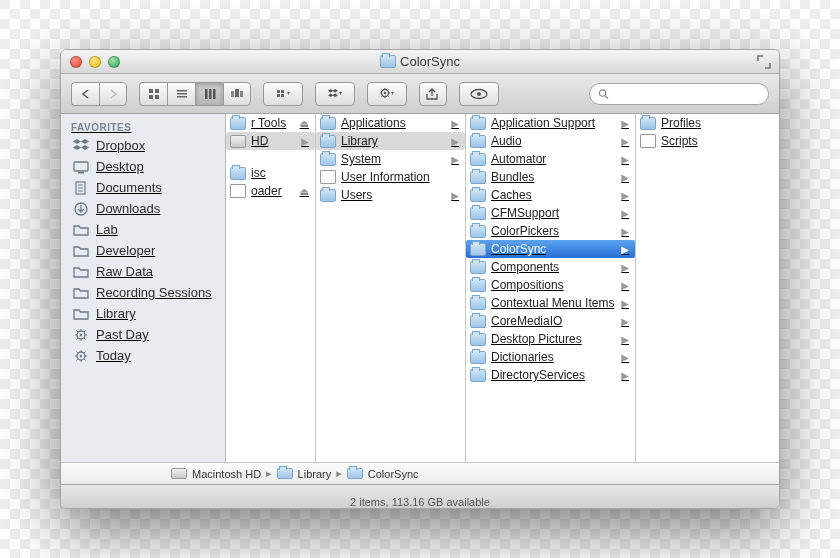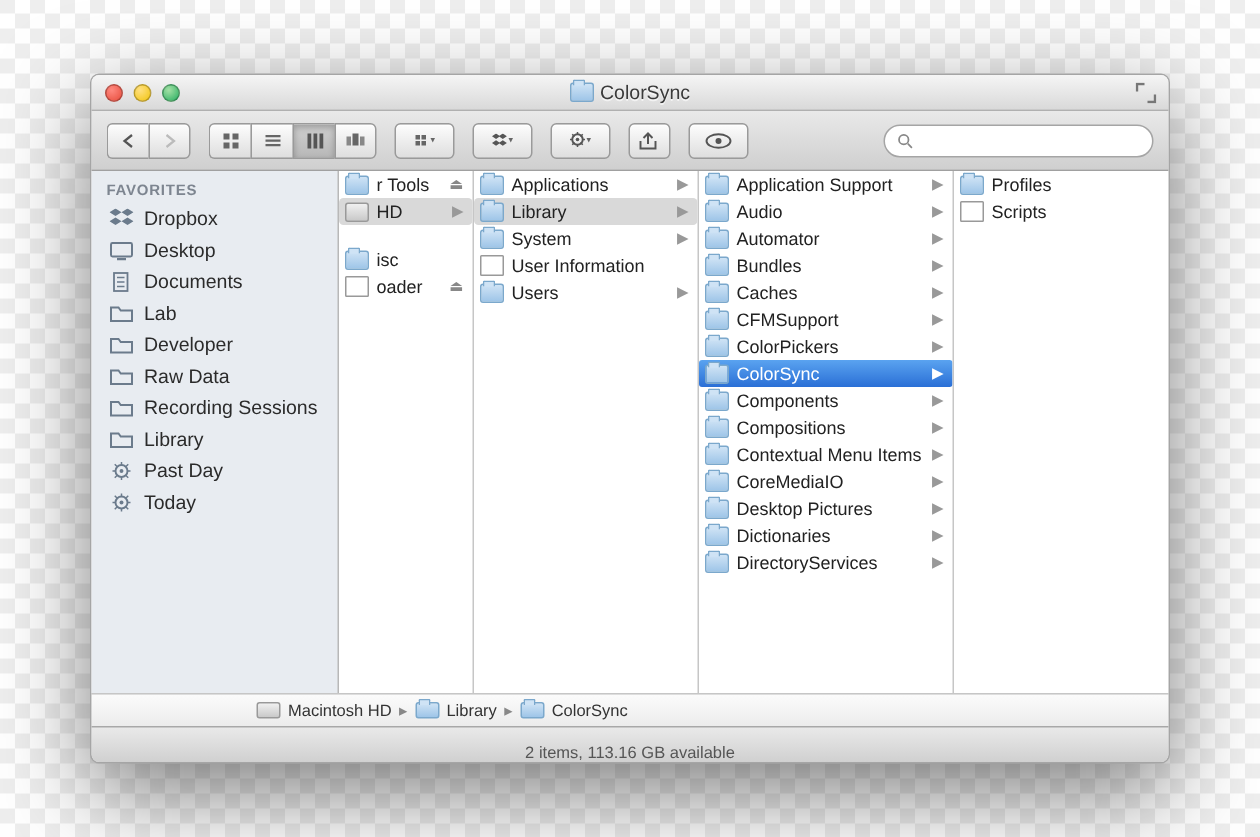--- a/index.html
+++ b/index.html
@@ -58,21 +58,21 @@
   .btn-group .tb-btn:first-child { border-top-left-radius: 4px; border-bottom-left-radius: 4px; }
   .btn-group .tb-btn:last-child { border-right-width: 1px; border-top-right-radius: 4px; border-bottom-right-radius: 4px; }
   .tb-btn.solo { border-right-width: 1px; border-radius: 4px; }
   .tb-btn.active { background: linear-gradient(#d0d0d0,#b8b8b8); box-shadow: inset 0 2px 4px rgba(0,0,0,.25); }
   .search {
     margin-left: auto; width: 180px; height: 22px;
     border: 1px solid #a5a5a5; border-radius: 12px;
     background: #fff; display: flex; align-items: center; padding: 0 8px; gap: 5px;
   }
   .search input { border: none; outline: none; font-size: 11px; width: 100%; background: transparent; }
-  .body { display: flex; background: #fff; height: 348px; }
+  .body { display: flex; background: #fff; height: 348px; text-decoration: underline; }
   .sidebar {
     width: 165px; background: #e8ecf1; border-right: 1px solid #b8b8b8;
     overflow: hidden; padding-top: 4px;
   }
   .sb-header { font-size: 10px; font-weight: bold; color: #7d8590; letter-spacing: .5px; padding: 4px 10px 2px; }
   .sb-item { display: flex; align-items: center; gap: 7px; padding: 3px 10px 3px 12px; font-size: 13px; color: #2b2b2b; white-space: nowrap; }
   .sb-item .icon { width: 16px; height: 14px; flex: 0 0 16px; display: inline-flex; align-items: center; justify-content: center; color: #6b7b8c; }
   .columns { flex: 1; display: flex; overflow: hidden; }
   .col { border-right: 1px solid #c6c6c6; overflow: hidden; }
   .col:last-child { border-right: none; }
@@ -247,20 +247,29 @@
               <line x1="5" y1="4" x2="10" y2="4" stroke="#6b7b8c"></line>
               <line x1="5" y1="7" x2="10" y2="7" stroke="#6b7b8c"></line>
               <line x1="5" y1="10" x2="10" y2="10" stroke="#6b7b8c"></line>
             </svg>
           </span>
           <span>Documents</span>
         </div>
         <div class="sb-item">
           <span class="icon">
             <svg width="16" height="14" viewBox="0 0 16 14">
+              <circle cx="8" cy="7" r="6" fill="none" stroke="#6b7b8c" stroke-width="1.3"></circle>
+              <path d="M8 3 L8 9 M5 7 L8 10 L11 7" stroke="#6b7b8c" stroke-width="1.3" fill="none"></path>
+            </svg>
+          </span>
+          <span>Downloads</span>
+        </div>
+        <div class="sb-item">
+          <span class="icon">
+            <svg width="16" height="14" viewBox="0 0 16 14">
               <path d="M1 3 L6 3 L7.5 5 L15 5 L15 12 L1 12 Z" fill="none" stroke="#6b7b8c" stroke-width="1.3"></path>
             </svg>
           </span>
           <span>Lab</span>
         </div>
         <div class="sb-item">
           <span class="icon">
             <svg width="16" height="14" viewBox="0 0 16 14">
               <path d="M1 3 L6 3 L7.5 5 L15 5 L15 12 L1 12 Z" fill="none" stroke="#6b7b8c" stroke-width="1.3"></path>
             </svg>

